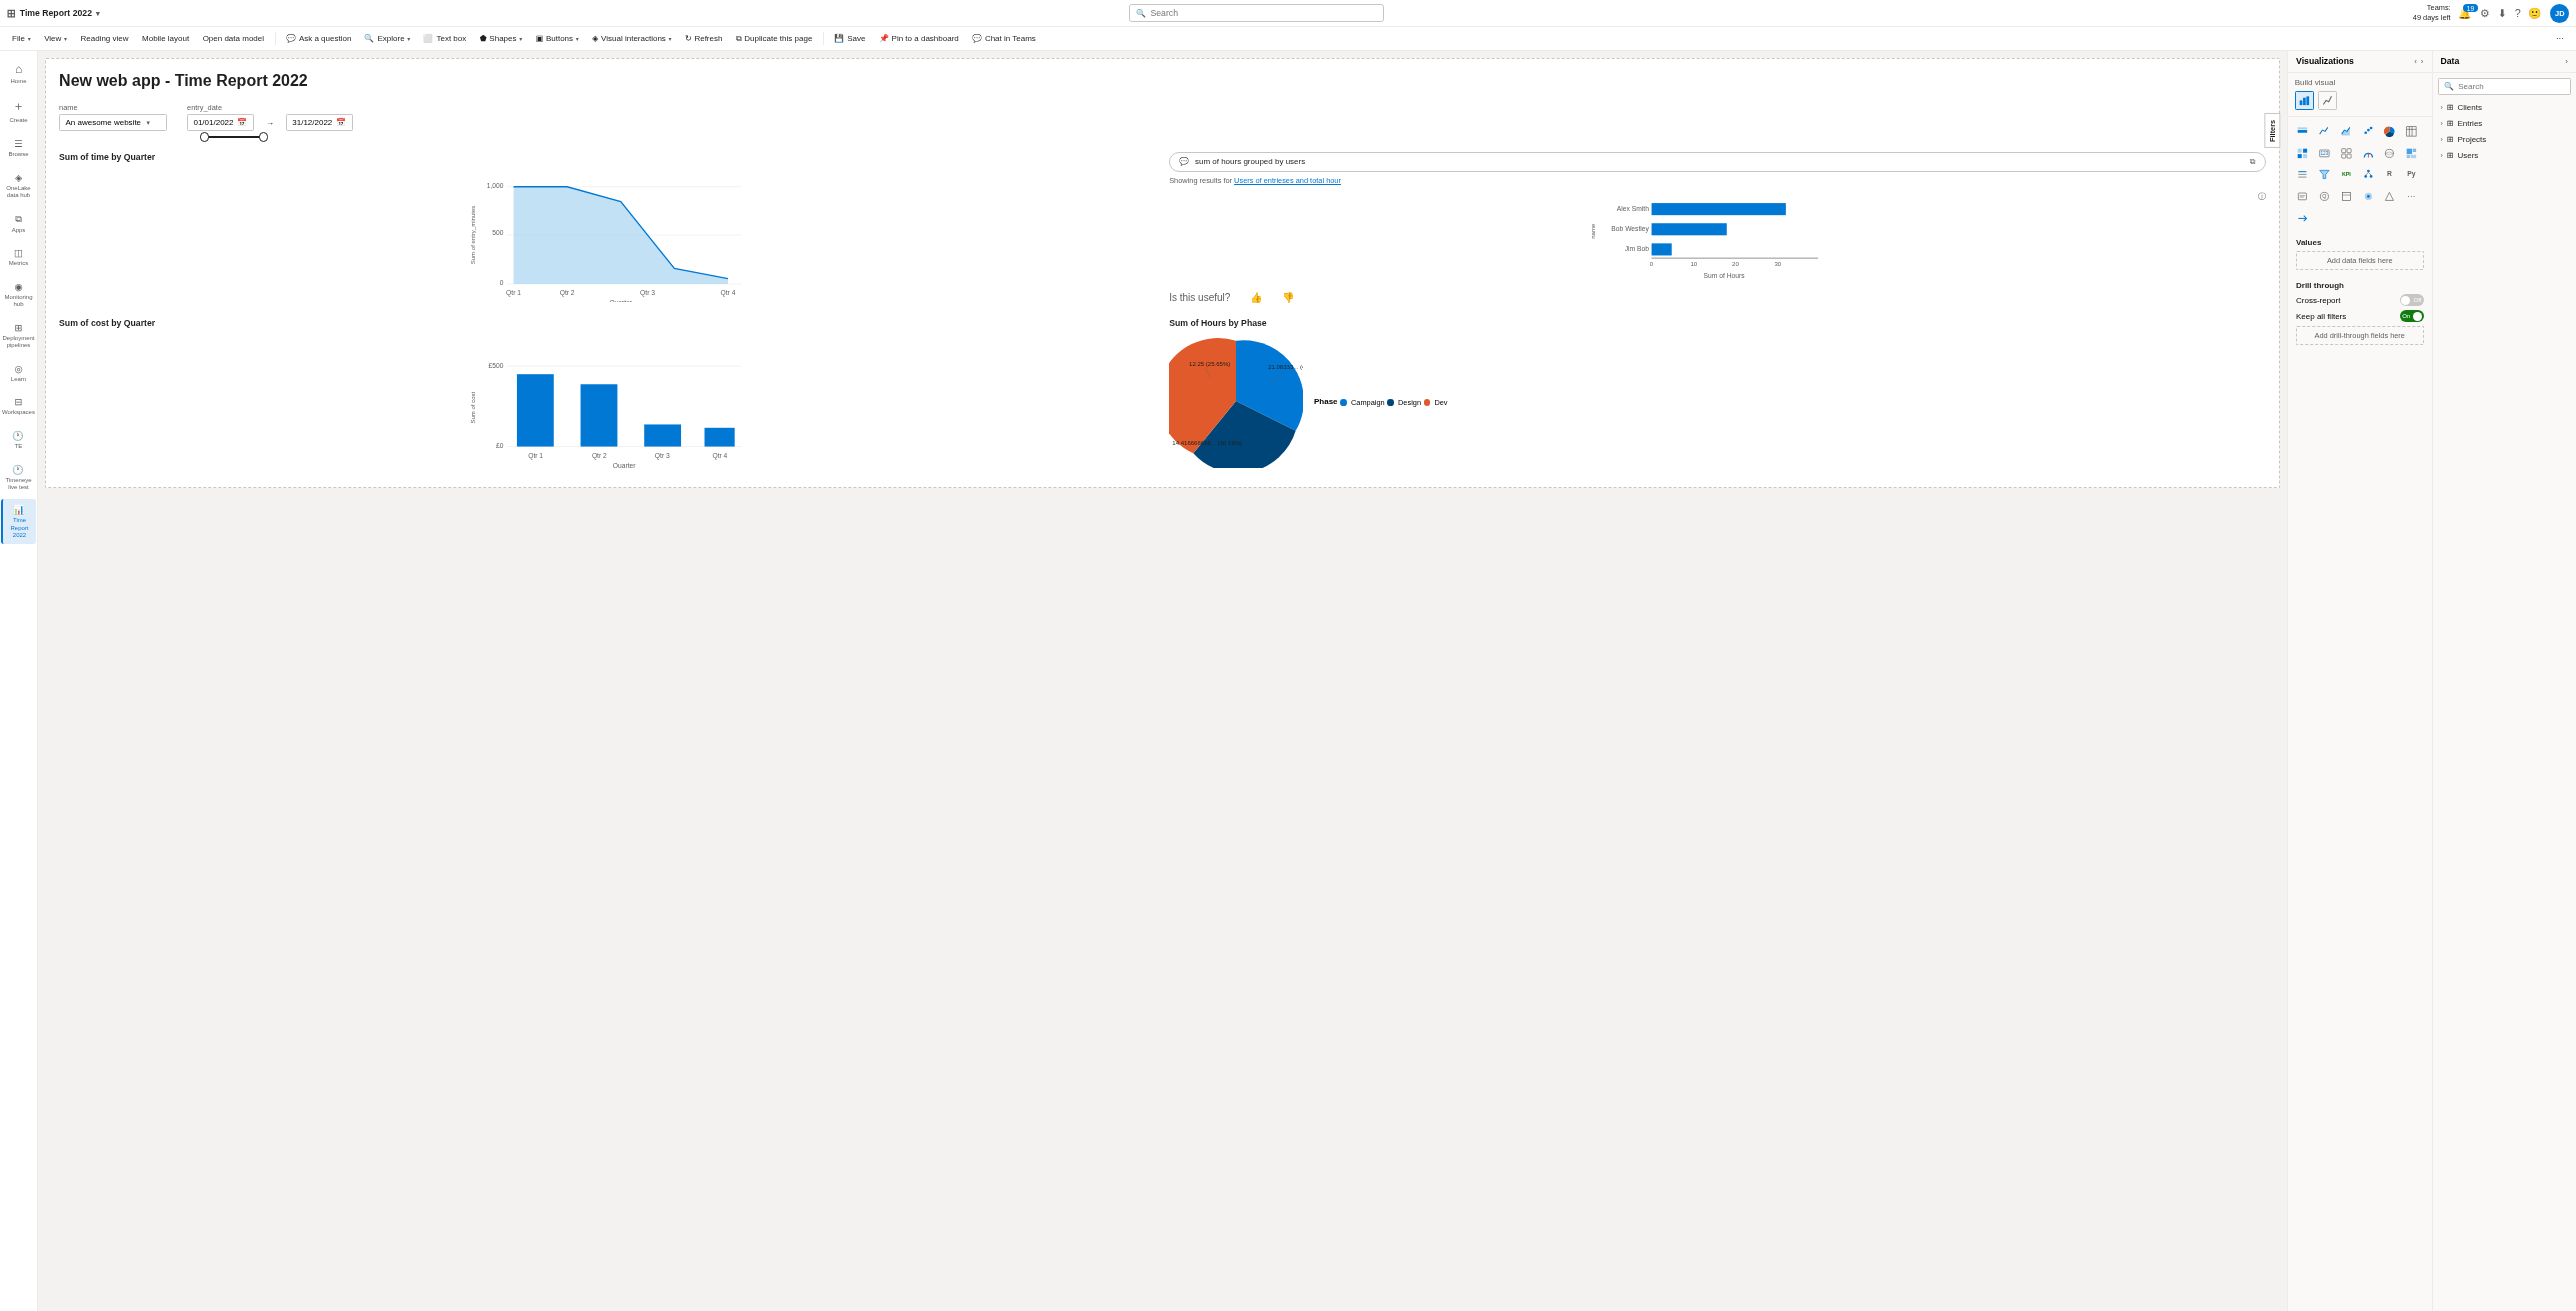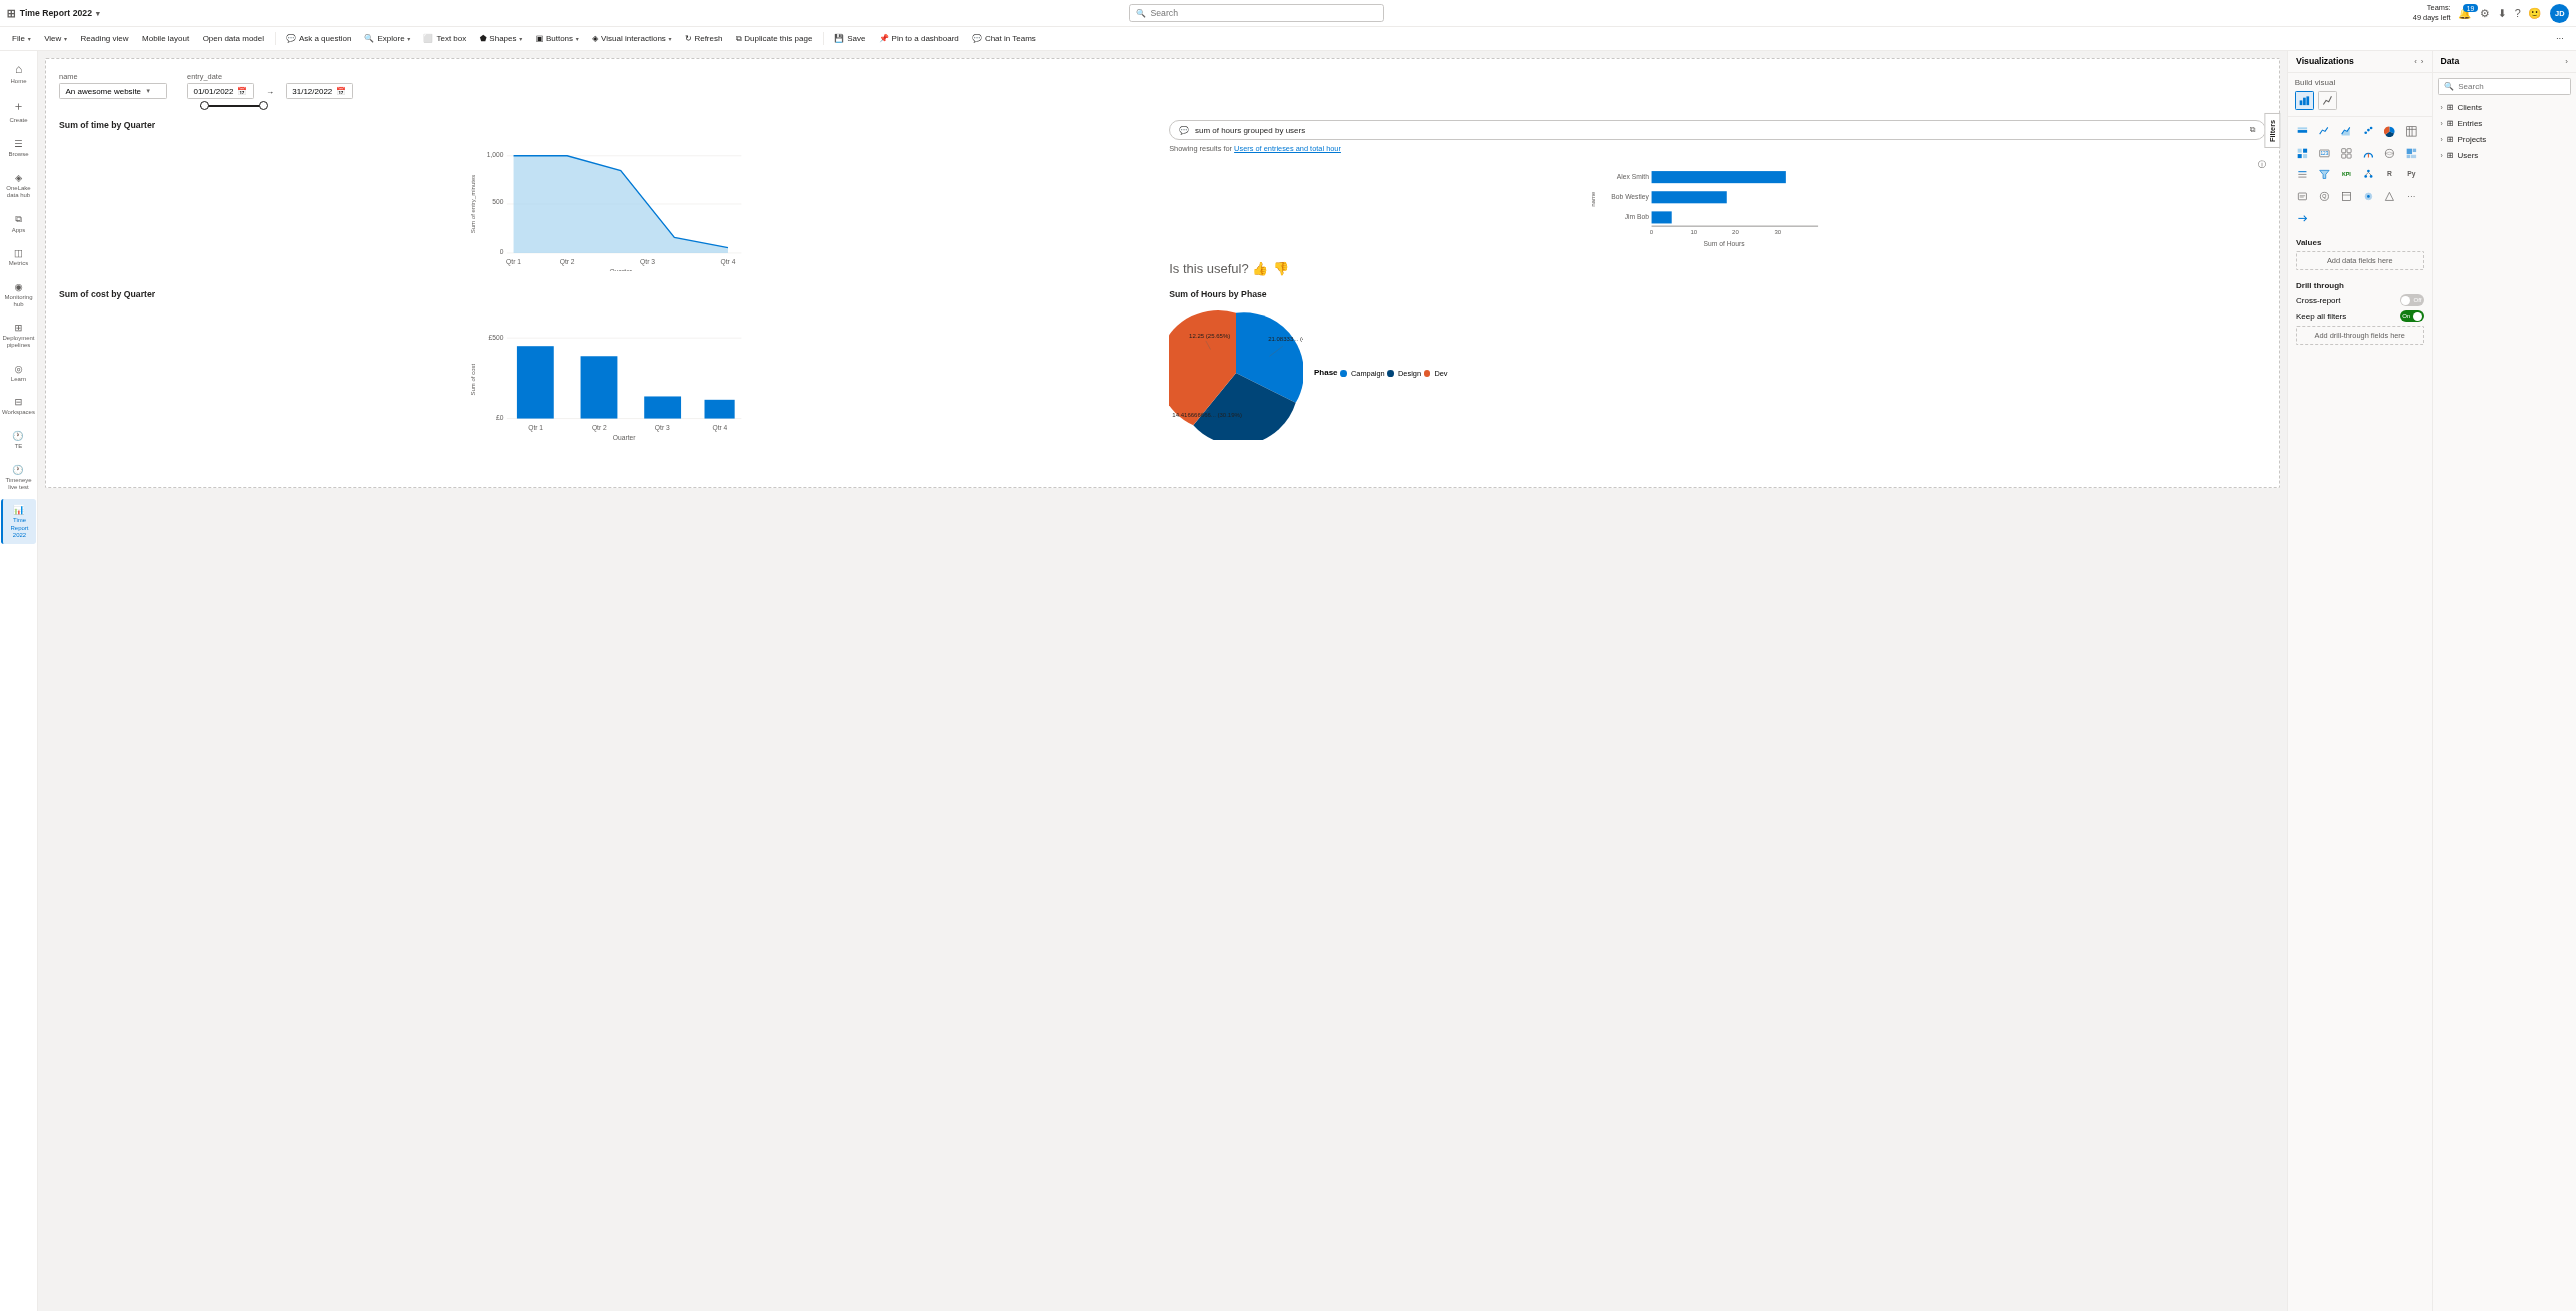--- a/index.html
+++ b/index.html
@@ -84,21 +84,21 @@
     .drill-title { font-size: 8px; font-weight: 600; color: #201f1e; margin-bottom: 4px; }
     .drill-row { display: flex; align-items: center; justify-content: space-between; margin-bottom: 4px; font-size: 8px; }
     .toggle-btn { display: flex; align-items: center; width: 24px; height: 12px; border-radius: 6px; background: #c8c6c4; position: relative; cursor: pointer; }
     .toggle-btn.on { background: #0078d4; }
     .toggle-btn.green { background: #107c10; }
     .toggle-knob { width: 9.4px; height: 9.4px; background: #fff; border-radius: 50%; position: absolute; }
     .toggle-btn.on .toggle-knob { right: 1.3px; }
     .toggle-btn:not(.on) .toggle-knob { left: 1.3px; }
 
     
-    .useful-row { display: flex; align-items: flex-end; gap: 4px; font-size: 13px; color: #605e5c; margin-top: 5.4px; }
+    .useful-row { display: flex; align-items: flex-end; gap: 20px; font-size: 10px; color: #605e5c; margin-top: 5.4px; }
 
     svg text { font-family: 'Segoe UI', Arial, sans-serif; }
   </style>
 </head>
 <body>
 
 <div class="top-bar">
   <div class="top-bar-title">
     <span style="font-size:10.8px; color:#605e5c;">⊞</span>
     <span>Time Report 2022</span>
@@ -259,20 +259,21 @@
 
   <div style="flex:1;display:flex;overflow:hidden;">
 
     <div style="flex:1;overflow:auto;padding:6.7px;background:#f3f2f1;">
       <div class="report-canvas" style="border:1.3px dashed #c8c6c4;position:relative;min-height:430px;">
 
         <div style="position:absolute;right:-0.7px;top:54px;background:#fff;border:0.7px solid #c8c6c4;writing-mode:vertical-rl;transform:rotate(180deg);padding:5.4px 2.7px;font-size:7.4px;font-weight:600;color:#201f1e;cursor:pointer;z-index:10;">
           <span>Filters</span>
         </div>
 
+        <div class="canvas-title">New web app - Time Report 2022</div>
 
         <div style="display:flex;gap:13.4px;margin-bottom:13.4px;">
 
           <div style="flex:1;">
             <div style="display:flex;gap:20px;align-items:flex-start;">
               <div>
                 <div class="filter-label">name</div>
                 <div class="filter-dropdown">
                   <span>An awesome website</span>
                   <span class="caret">▾</span>

